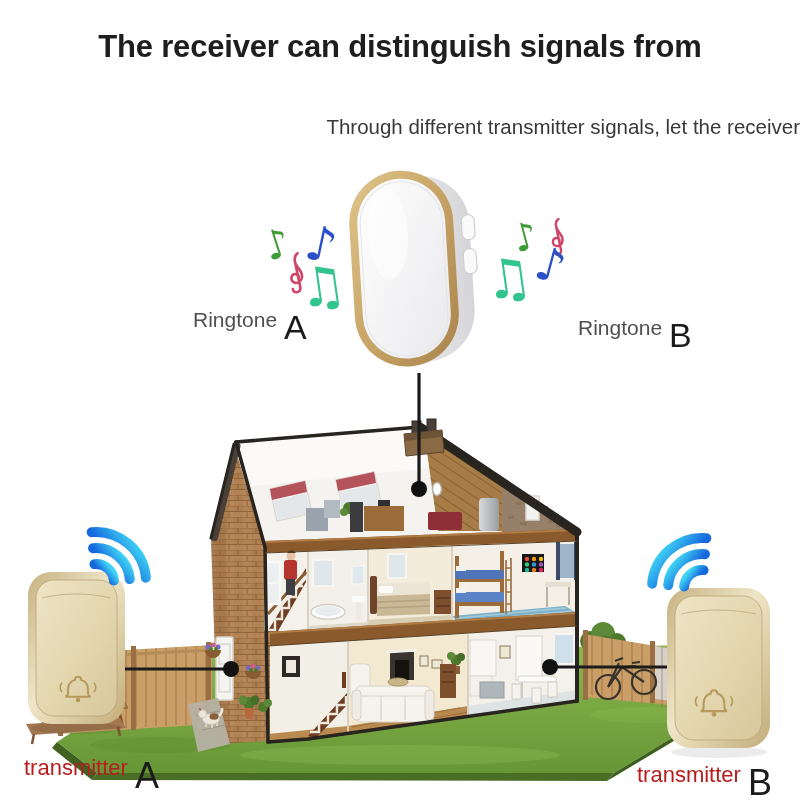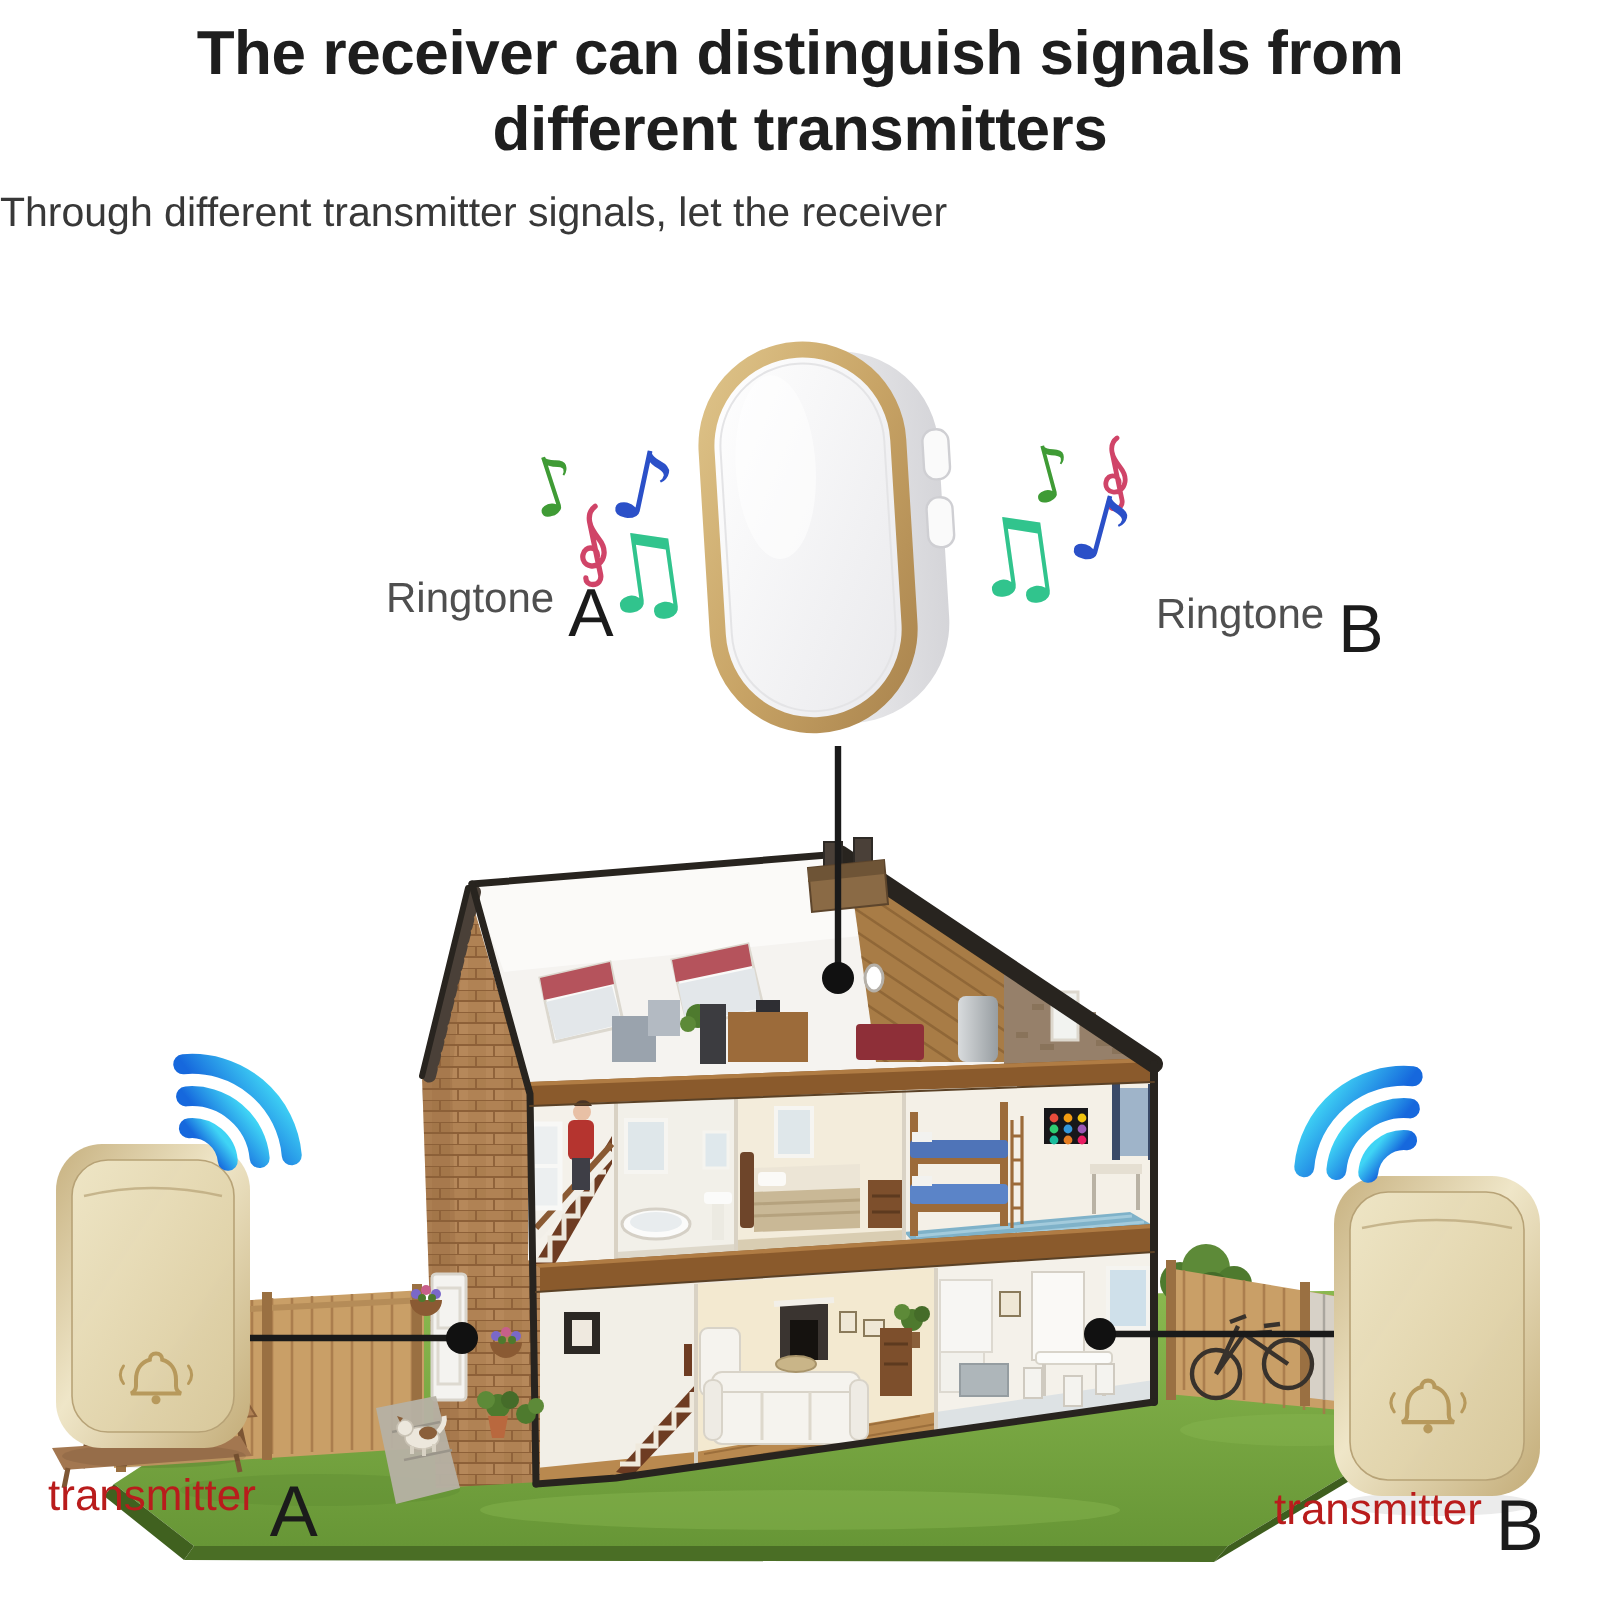--- a/index.html
+++ b/index.html
@@ -1,22 +1,22 @@
 <!DOCTYPE html>
 <html><head>
 <meta charset="utf-8">
 <style>
   html,body{margin:0;padding:0;}
   body{width:800px;height:800px;position:relative;background:#ffffff;overflow:hidden;
        font-family:"Liberation Sans",sans-serif;}
-  .abs{position:absolute;}
+  .abs{position:absolute;margin-top:20px;}
   #scene{position:absolute;left:0;top:0;width:800px;height:800px;}
   .title{left:0;top:8px;width:800px;text-align:center;font-size:31px;font-weight:700;
          color:#1e1e1e;line-height:38px;letter-spacing:-0.2px;}
-  .subtitle{left:0;top:92px;width:800px;text-align:left;font-size:20.5px;font-weight:400;
+  .subtitle{left:0;top:92px;width:800px;text-align:right;font-size:20.5px;font-weight:400;
             color:#383838;line-height:30px;}
   .devlabel{display:flex;align-items:flex-start;gap:7px;white-space:nowrap;}
   .devlabel .pre{font-size:21px;color:#4f4f4f;}
   .devlabel .letter{font-size:34px;color:#1b1b1b;}
   .tlabel .pre{font-size:22px;color:#b91c1c;}
   .tlabel .letter{font-size:36px;color:#1b1b1b;}
   .note{position:absolute;font-family:"DejaVu Sans",sans-serif;line-height:1;user-select:none;}
   .clef{position:absolute;}
 </style>
 </head>
@@ -443,21 +443,20 @@
 
   <g transform="translate(702,588) rotate(-40)" stroke="url(#wifiGradR)" stroke-width="10" fill="none" stroke-linecap="round">
     <path d="M-12.7,-12.7 A18,18 0 0 1 12.7,-12.7"></path>
     <path d="M-24,-24 A34,34 0 0 1 24,-24"></path>
     <path d="M-35.4,-35.4 A50,50 0 0 1 35.4,-35.4"></path>
   </g>
 </svg>
 
 <div class="abs title">
   <div>The receiver can distinguish signals from</div>
-  <div>different transmitters</div>
 </div>
 
 <div class="abs subtitle">
   <div>Through different transmitter signals, let the receiver</div>
 </div>
 
 <span class="note" style="left:264px;top:224px;font-size:40px;color:#3f9b35;transform:rotate(-18deg);">♪</span>
 <span class="note" style="left:306px;top:220px;font-size:48px;color:#2b50c8;transform:rotate(12deg);">♪</span>
 <svg class="clef" style="left:286px;top:250px;" width="22" height="46" viewBox="0 0 20 40">
   <path d="M10.5,2 C8.5,3.5 7.5,6 8,9 C8.5,12 10,14 12,16.5 C14,19 15,21 14.5,24 C14,27.5 11,29.5 8.5,29 C6,28.5 4.5,26.5 5,24 C5.4,21.8 7.2,20.6 9,21 C10.8,21.4 11.8,23 11.5,24.8 M8,9 L13,33 C13.5,35.5 12,37.5 9.5,37.5 C7.5,37.5 6.2,36.2 6.3,34.5" fill="none" stroke="#d04468" stroke-width="2.4" stroke-linecap="round"></path>

